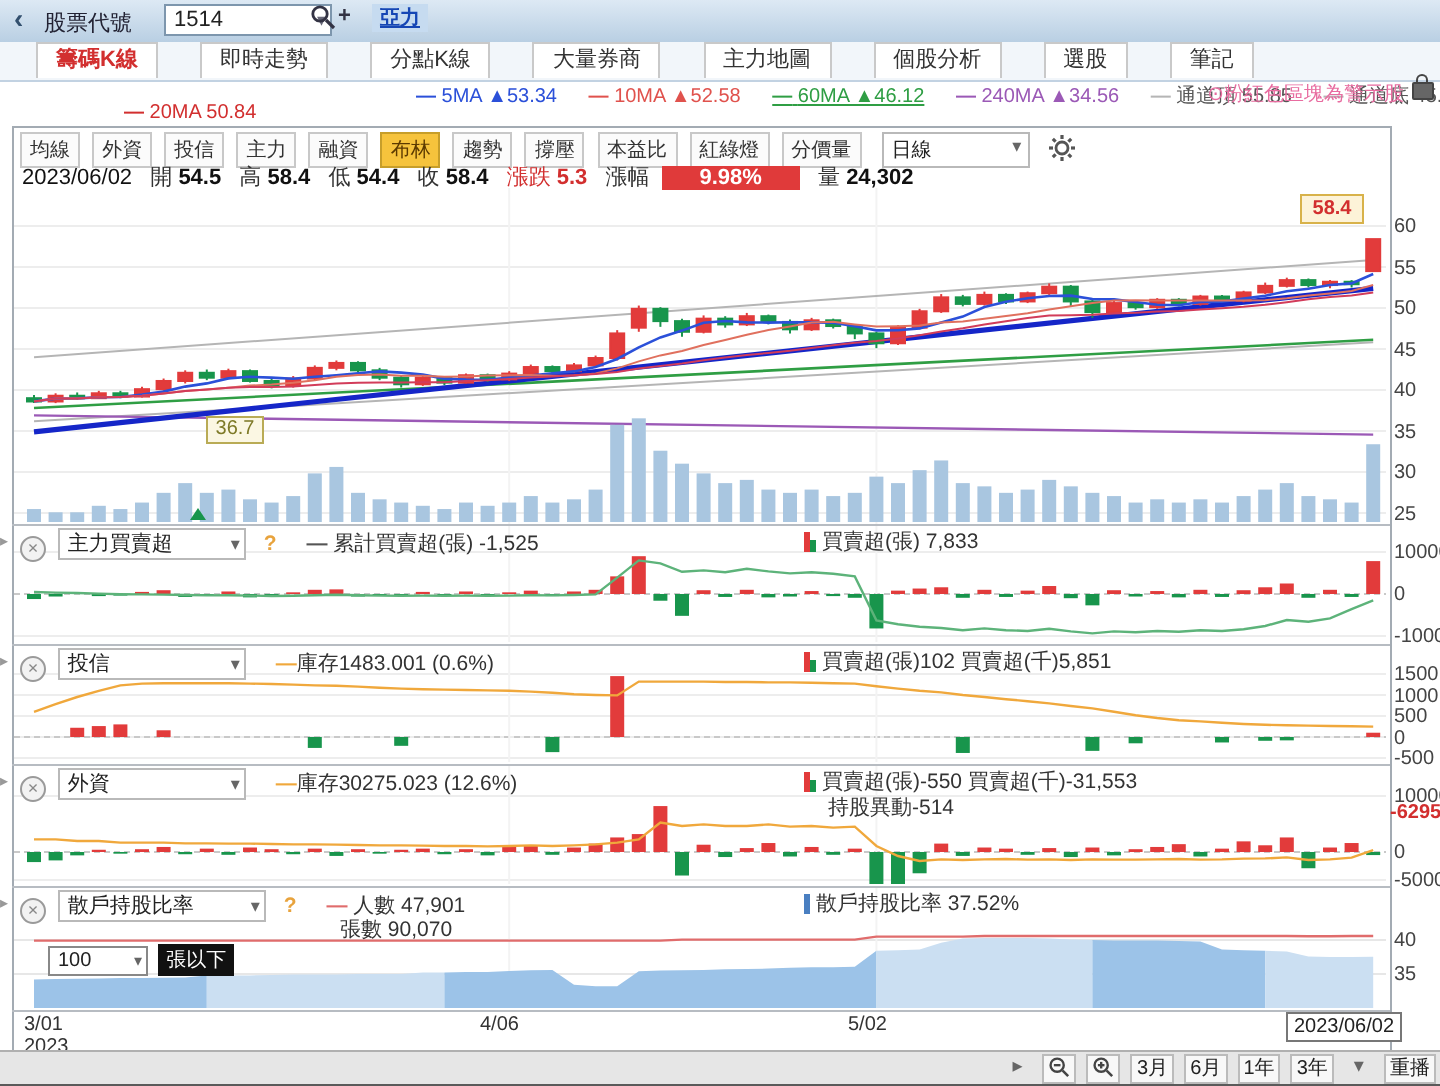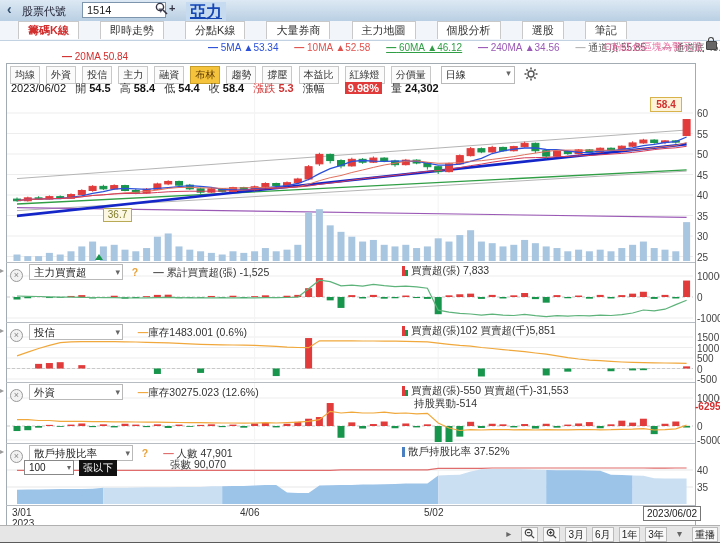--- a/index.html
+++ b/index.html
@@ -8,21 +8,21 @@
   
   #topbar{position:absolute;left:0;top:0;width:720px;height:21px;
           background:linear-gradient(#dde9f4,#b9cfe3);border-bottom:1px solid #93aec6;}
   #topbar .back{position:absolute;left:7px;top:1px;font-size:14px;font-weight:bold;color:#33506e;cursor:pointer;}
   #topbar .lbl{position:absolute;left:22px;top:4px;color:#223;}
   #stock-input{position:absolute;left:82px;top:2px;width:66px;height:14px;background:#fff;border:1px solid #7d96ad;
                font-size:11px;padding:0 12px 0 4px;line-height:14px;}
   #stock-input .caret{position:absolute;right:2px;top:0px;color:#667;font-size:9px;}
   #search-btn{position:absolute;left:155px;top:2px;width:24px;height:16px;cursor:pointer;}
   #search-btn .plus{position:absolute;left:14px;top:0px;font-size:11px;color:#334;font-weight:bold;}
-  #stock-name{position:absolute;left:186px;top:2px;font-size:16px;font-weight:bold;color:#1646b4;
+  #stock-name{position:absolute;left:186px;top:2px;font-size:10px;font-weight:bold;color:#1646b4;
               background:#c6dbf0;padding:0 4px;text-decoration:underline;cursor:pointer;}
   
   #tabrow{position:absolute;left:0;top:21px;width:720px;height:19px;background:#f2f6fa;border-bottom:1px solid #c2d2e2;}
   .tab{display:inline-block;height:17px;line-height:17px;padding:0 9px;margin-left:18px;border:1px solid #c9c9c9;
        border-bottom:none;background:#fff;color:#333;cursor:pointer;vertical-align:top;}
   .tab.active{color:#d22f2f;font-weight:bold;}
   
   #legend1{position:absolute;left:208px;top:41px;white-space:nowrap;font-size:10px;}
   #legend1 span.item{margin-right:13px;}
   .lg-ma5{color:#2b50d9;} .lg-ma10{color:#e0524d;} .lg-ma60{color:#2f9e44;text-decoration:underline;} .lg-ma240{color:#9b59b6;}
@@ -40,21 +40,21 @@
         color:#333;margin-right:3px;cursor:pointer;}
   .tbtn.active{background:#f6c33c;border-color:#c79e2a;color:#5c3a00;}
   #period-dd{display:inline-block;font-size:10px;width:64px;border:1px solid #b9b9b9;background:#fff;
              padding:1px 4px;position:relative;margin-left:4px;cursor:pointer;}
   #period-dd .caret{position:absolute;right:3px;top:1px;font-size:9px;color:#666;}
   #gear{display:inline-block;vertical-align:-3px;margin-left:6px;cursor:pointer;}
   
   #pricerow{position:absolute;left:11px;top:81px;font-size:11px;white-space:nowrap;color:#111;}
   #pricerow .l{color:#333;margin-left:6px;}
   #pricerow .red{color:#d22f2f;}
-  #pricerow .badge{background:#e03a3a;color:#fff;font-weight:bold;padding:0 3px;margin-left:20px;}
+  #pricerow .badge{background:#e03a3a;color:#fff;font-weight:bold;padding:0 19px;margin-left:6px;}
   
   svg.chart{position:absolute;left:7px;background:transparent;}
   #main-chart{top:94px;}
   #panel1-chart{top:263px;} #panel2-chart{top:323px;} #panel3-chart{top:383px;} #panel4-chart{top:444px;}
   .divider{position:absolute;left:6px;width:689px;height:1px;background:#b7bcc2;}
   #yaxis div{position:absolute;left:697px;width:26px;font-size:10px;color:#444;}
   #foreign-tag{position:absolute;left:695px;top:401px;font-size:10px;color:#d22f2f;font-weight:bold;}
   
   #price-tag{position:absolute;left:650px;top:97px;width:30px;height:13px;line-height:13px;text-align:center;
              background:#fdf3d8;border:1px solid #d8b24a;color:#d22f2f;font-size:10px;font-weight:bold;}
@@ -68,21 +68,21 @@
           border-radius:50%;color:#888;font-size:9px;background:#f2f2f2;vertical-align:-2px;cursor:pointer;}
   .pdd{display:inline-block;border:1px solid #b9b9b9;background:#fff;padding:0 12px 0 4px;height:14px;
        line-height:14px;position:relative;margin-left:3px;cursor:pointer;}
   .pdd .caret{position:absolute;right:2px;top:0;font-size:9px;color:#666;}
   .phelp{color:#e8a33d;font-weight:bold;margin-left:6px;cursor:pointer;}
   .lmark{font-weight:bold;}
   .bar-ico{display:inline-block;vertical-align:-2px;margin-right:3px;}
   .bar-ico i{display:inline-block;width:3px;}
   .legend-item{margin-left:12px;color:#333;}
   .abs{position:absolute;text-align:center;}
-  #p4-filter{position:absolute;left:24px;top:460px;white-space:nowrap;}
+  #p4-filter{position:absolute;left:24px;top:472px;white-space:nowrap;}
   #p4-filter .dd{display:inline-block;border:1px solid #888;background:#fff;width:34px;height:13px;line-height:13px;
                  padding:0 10px 0 4px;position:relative;font-size:10px;cursor:pointer;}
   #p4-filter .dd .caret{position:absolute;right:2px;top:0;font-size:8px;color:#666;}
   #p4-filter .chip{display:inline-block;background:#111;color:#fff;font-size:10px;padding:1px 4px;margin-left:2px;}
   
   .xtick{position:absolute;font-size:10px;color:#333;}
   #xlast{position:absolute;left:643px;top:506px;width:56px;height:13px;line-height:13px;text-align:center;
          border:1px solid #777;background:#fff;font-size:10px;}
   
   #bottombar{position:absolute;left:0;top:525px;width:720px;height:18px;background:#e6e6e6;border-top:1px solid #b0b0b0;}

